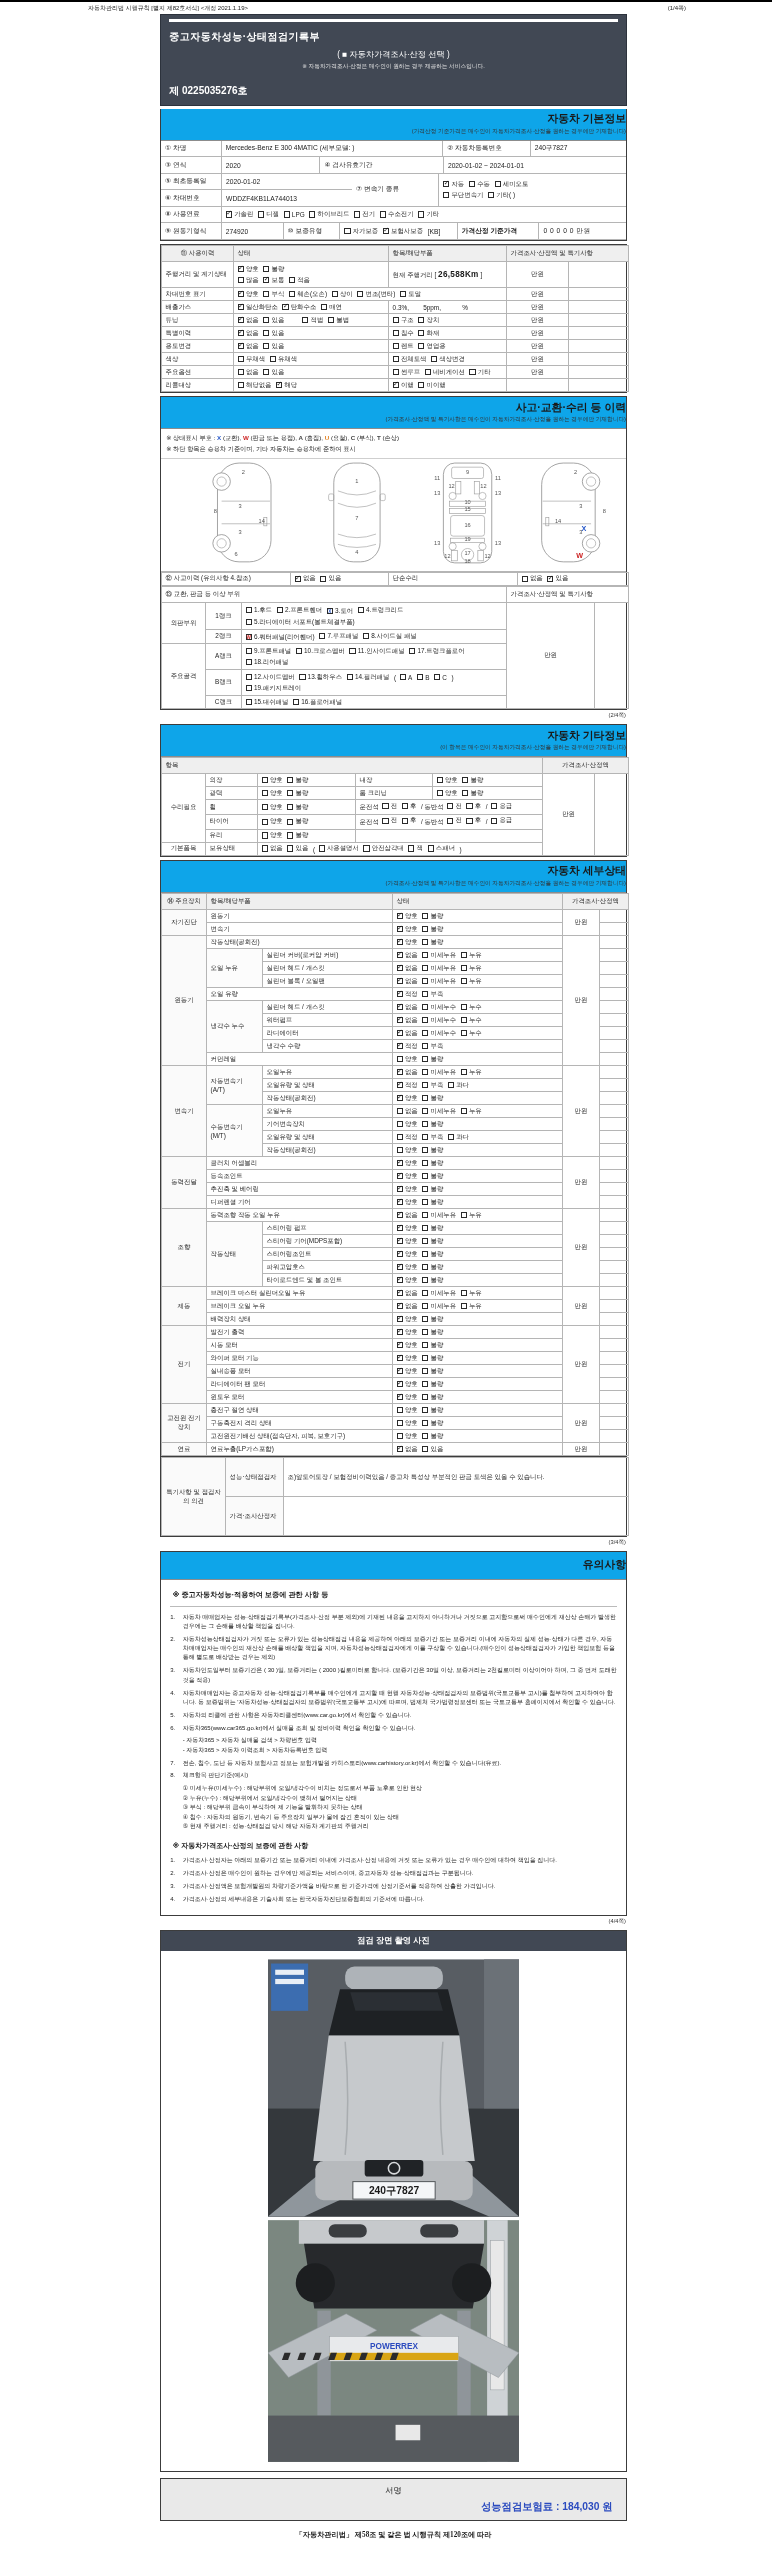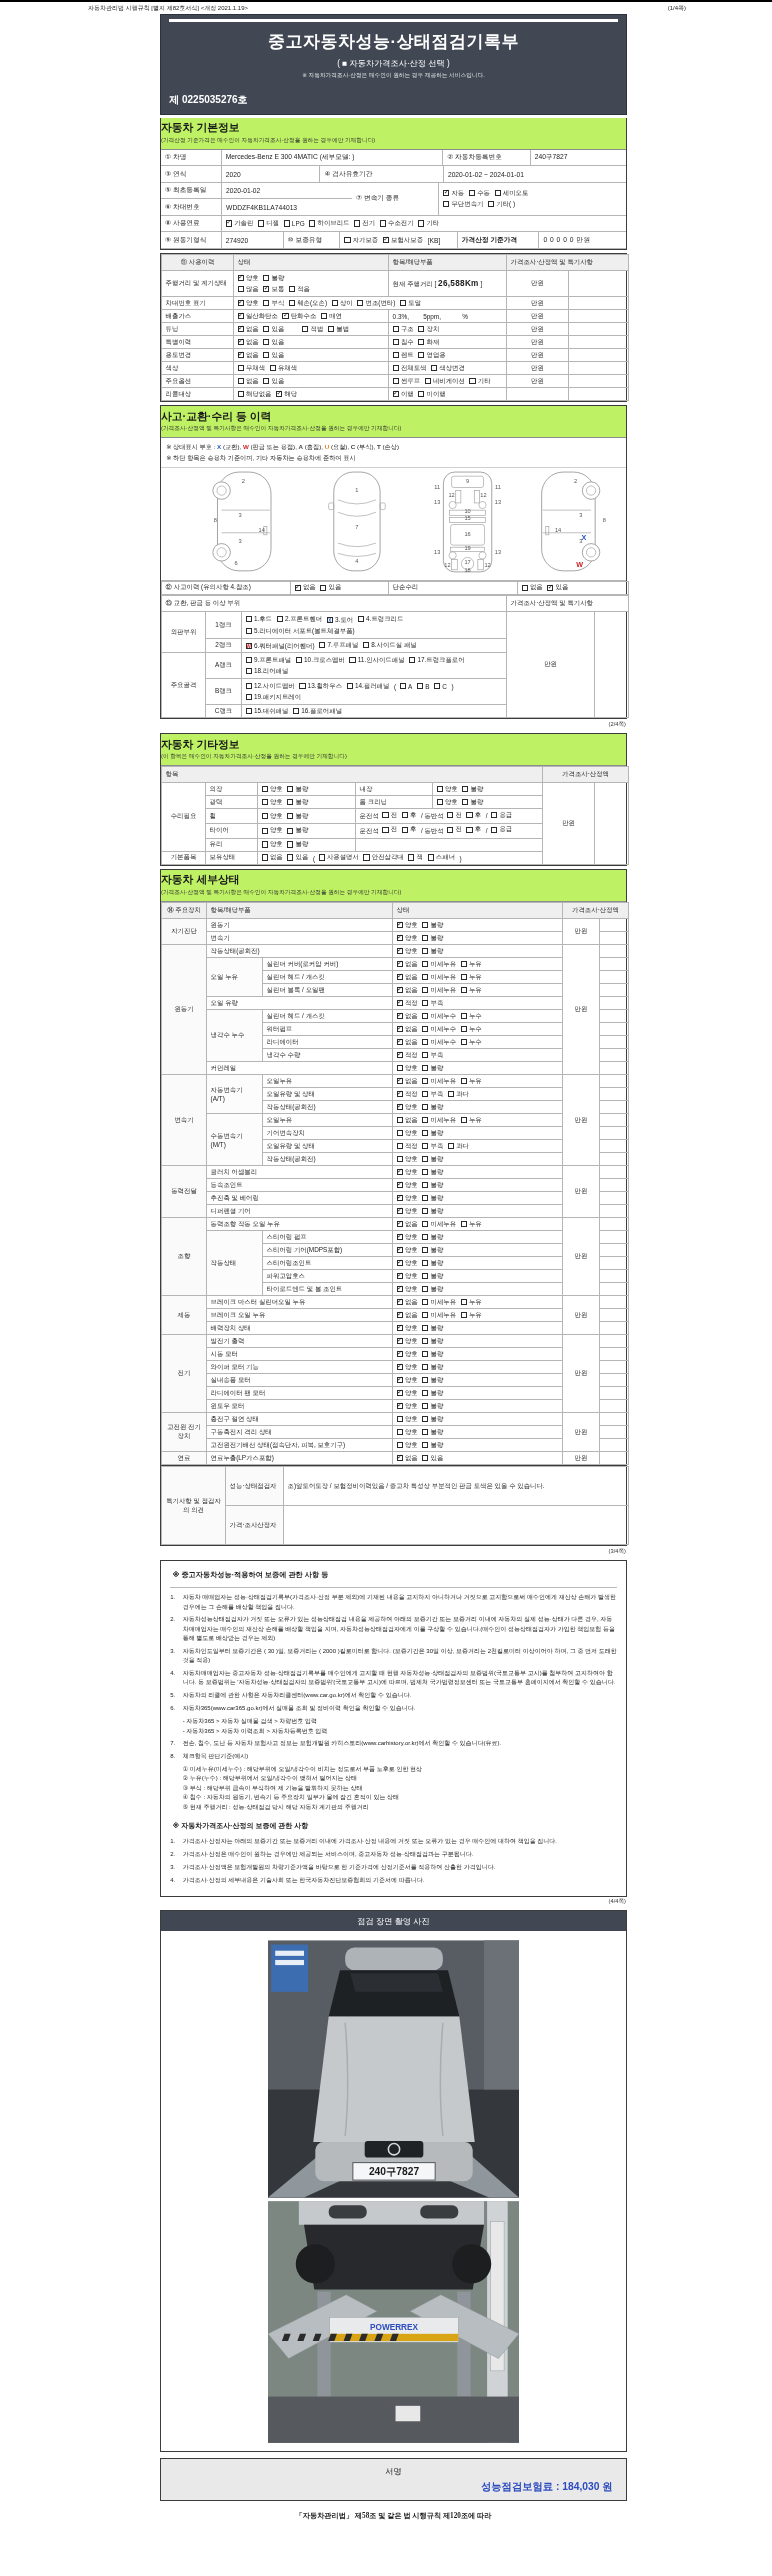--- a/index.html
+++ b/index.html
@@ -4,27 +4,27 @@
 <style>
   *{box-sizing:border-box;margin:0;padding:0}
   body{margin:0;background:#fff;font-family:"Liberation Sans","DejaVu Sans",sans-serif;color:#1a1a1a}
   .page{position:relative;width:773px;height:2576px;background:#fff;overflow:hidden}
   .topbar{position:absolute;top:0;left:0;width:100%;height:2.1px;background:#000}
   .regline{position:absolute;top:4.1px;left:88px;width:598px;display:flex;justify-content:space-between;font-size:6px;color:#222}
   .col{position:absolute;left:160px;top:14.4px;width:467px}
   
   .titlebox{background:#414854;color:#fff;padding:2.6px 8.2px 6.2px;border:0.5px solid #2c323c}
   .wline{height:2.6px;background:#fff;margin:1.5px 0 8.2px}
-  .t1{text-align:center;font-size:17px;font-weight:bold;letter-spacing:0.5px}
+  .t1{font-size:10px;font-weight:bold;letter-spacing:0.5px}
   .t2{text-align:center;font-size:8.2px;margin-top:5px}
   .t3{text-align:center;font-size:5.7px;margin-top:3.1px;color:#e6e6e6}
   .docno{font-size:10px;font-weight:bold;margin-top:13px}
   
   .sec{border:1px solid #3c3c3c;margin-top:3.1px;background:#fff}
-  .band{background:#bef264;text-align:left;padding:3.6px 0 4.1px;border-bottom:0.5px solid #8c8c8c}
+  .band{background:#0ea5e9;text-align:right;padding:3.6px 0 4.1px;border-bottom:0.5px solid #8c8c8c}
   .band .bt{font-size:10.8px;font-weight:bold}
   .band .bs{font-size:5.7px;margin-top:1.5px;color:#333}
   table.tb{width:100%;border-collapse:collapse;table-layout:fixed}
   .tb td{border:0.5px solid #b5b5b5;font-size:6.4px;padding:1.5px 3.6px;vertical-align:middle;overflow:hidden}
   .tb tr.th td{background:#efefef;font-size:6.4px;padding:3.1px 3.6px}
   .tb td.lb,{background:#f8f8f8}
   .tb td.gname{text-align:center;background:#fafafa}
   .tb td.sname{background:#fcfcfc}
   .tb td.unit{text-align:center;color:#222}
   td.c{text-align:center}
@@ -61,21 +61,21 @@
   .pgmark{text-align:right;font-size:5.7px;color:#333;margin:1.5px 1px 4.1px}
   
   .nbody{padding:3.1px 9.3px 7.2px}
   .nh{font-size:7.2px;font-weight:bold;padding:6.7px 2.1px;border-bottom:0.5px solid #bbb;margin-bottom:5.2px}
   .nh2{font-size:7px;font-weight:bold;padding:5.2px 2.1px 2.1px;margin-top:4.1px}
   .ni{display:flex;margin:3.6px 0;font-size:6px;line-height:1.55}
   .nn{width:12.4px;flex:none}
   .nt{flex:1}
   .ns{margin:0.5px 0 0.5px 12.4px;font-size:6px;line-height:1.5}
   
-  .pband{background:#414854;color:#fff;text-align:center;font-size:8.2px;font-weight:normal;padding:4.6px 0}
+  .pband{background:#414854;color:#fff;text-align:center;font-size:8.2px;font-weight:bold;padding:4.6px 0}
   .pbody{padding:5.2px 0;text-align:center}
   .photo{display:block;margin:3.1px auto}
   
   .signbox{background:#e9e9e9;border:1px solid #3c3c3c;margin-top:6.2px;height:43px;position:relative}
   .signt{text-align:center;font-size:8.2px;padding-top:6.2px}
   .fee{position:absolute;right:13.4px;bottom:6.2px;font-size:10.3px;font-weight:bold}
   .footer{margin-top:8.2px;text-align:center;font-size:7.2px;font-weight:bold;font-family:"Liberation Serif","DejaVu Serif",serif;line-height:1.8}
 </style>
 </head>
 <body>
@@ -1359,20 +1359,23 @@
         <tr>
           <td style="height:39px;background:#fafafa">가격·조사산정자</td>
           <td></td>
         </tr>
       </tbody>
         </table>
     </div>
     <div class="pgmark">(3/4쪽)</div>
 
     <div class="sec">
+      <div class="band" style="padding:6.7px 0">
+        <div class="bt">유의사항</div>
+      </div>
       <div class="nbody">
         <div class="nh">※ 중고자동차성능·적용하여 보증에 관한 사항 등</div>
         <div id="notes-list">
             <div class="ni">
               <span class="nn">1.</span>
               <span class="nt">자동차 매매업자는 성능·상태점검기록부(가격조사·산정 부분 제외)에 기재된 내용을 고지하지 아니하거나 거짓으로 고지함으로써 매수인에게 재산상 손해가 발생한 경우에는 그 손해를 배상할 책임을 집니다.</span>
             </div>
             <div class="ni">
               <span class="nn">2.</span>
               <span class="nt">자동차성능상태점검자가 거짓 또는 오류가 있는 성능상태점검 내용을 제공하여 아래의 보증기간 또는 보증거리 이내에 자동차의 실제 성능·상태가 다른 경우, 자동차매매업자는 매수인의 재산상 손해를 배상할 책임을 지며, 자동차성능상태점검자에게 이를 구상할 수 있습니다.(매수인이 성능상태점검자가 가입한 책임보험 등을 통해 별도로 배상받는 경우는 제외)</span>

